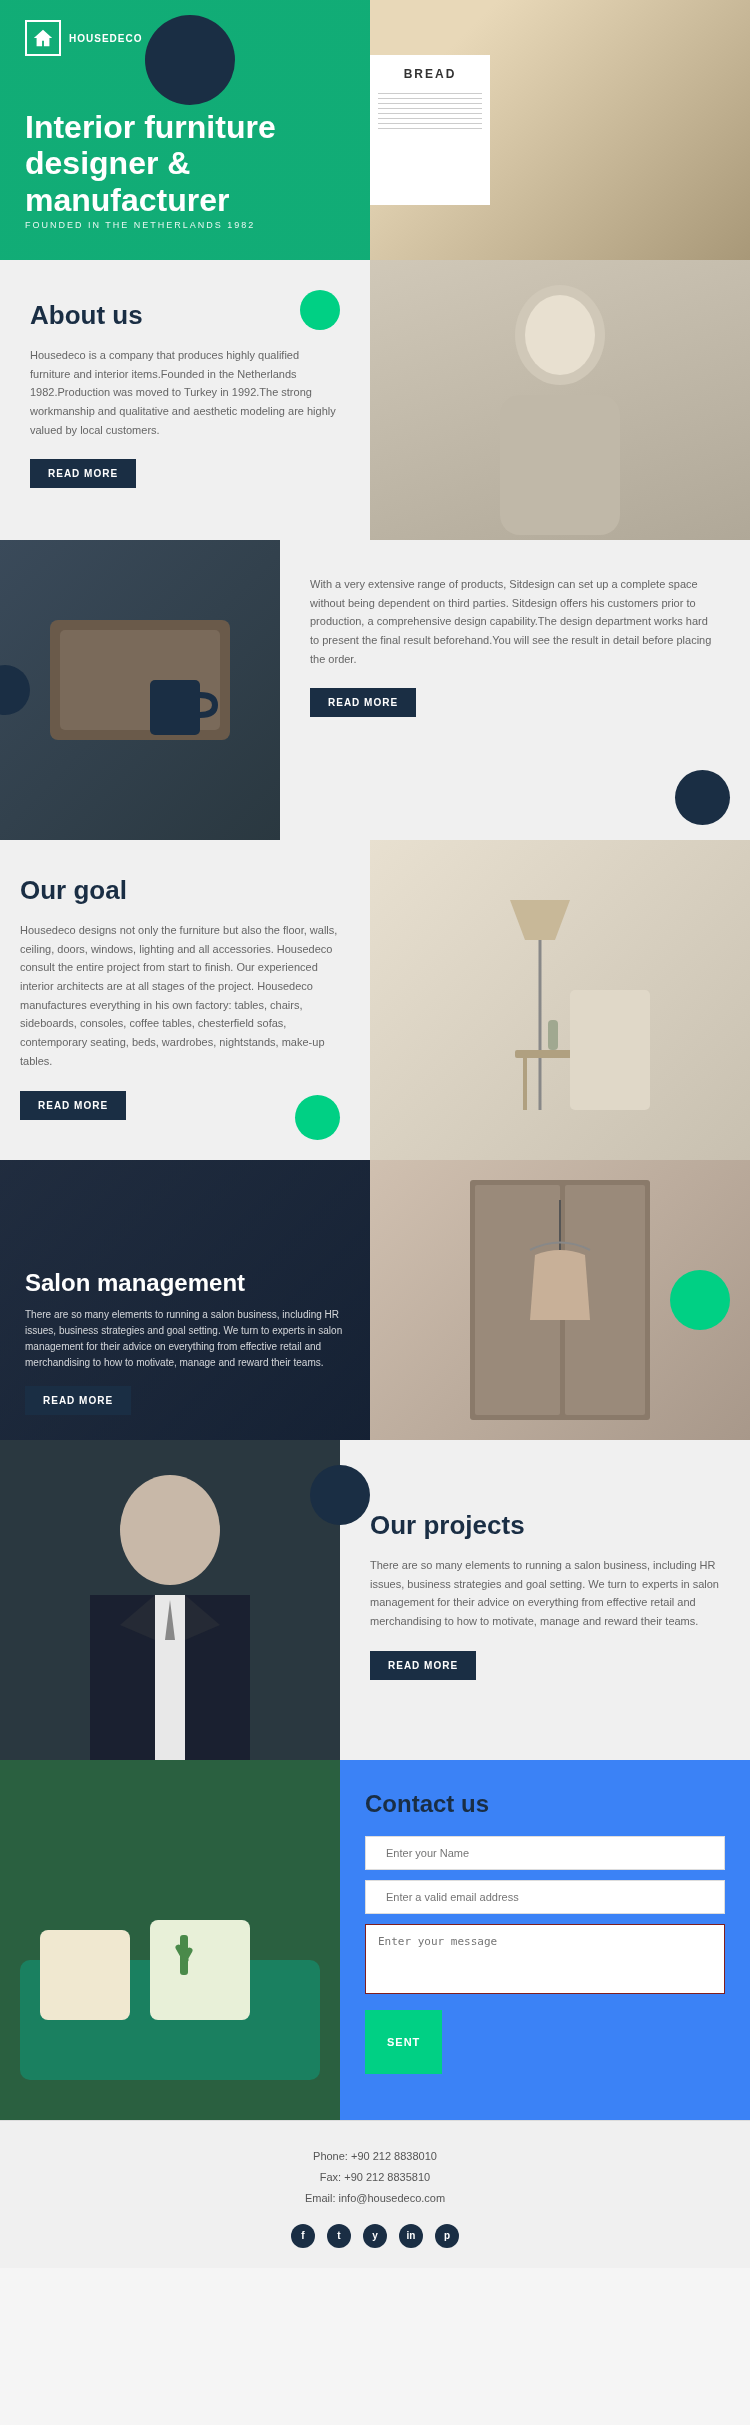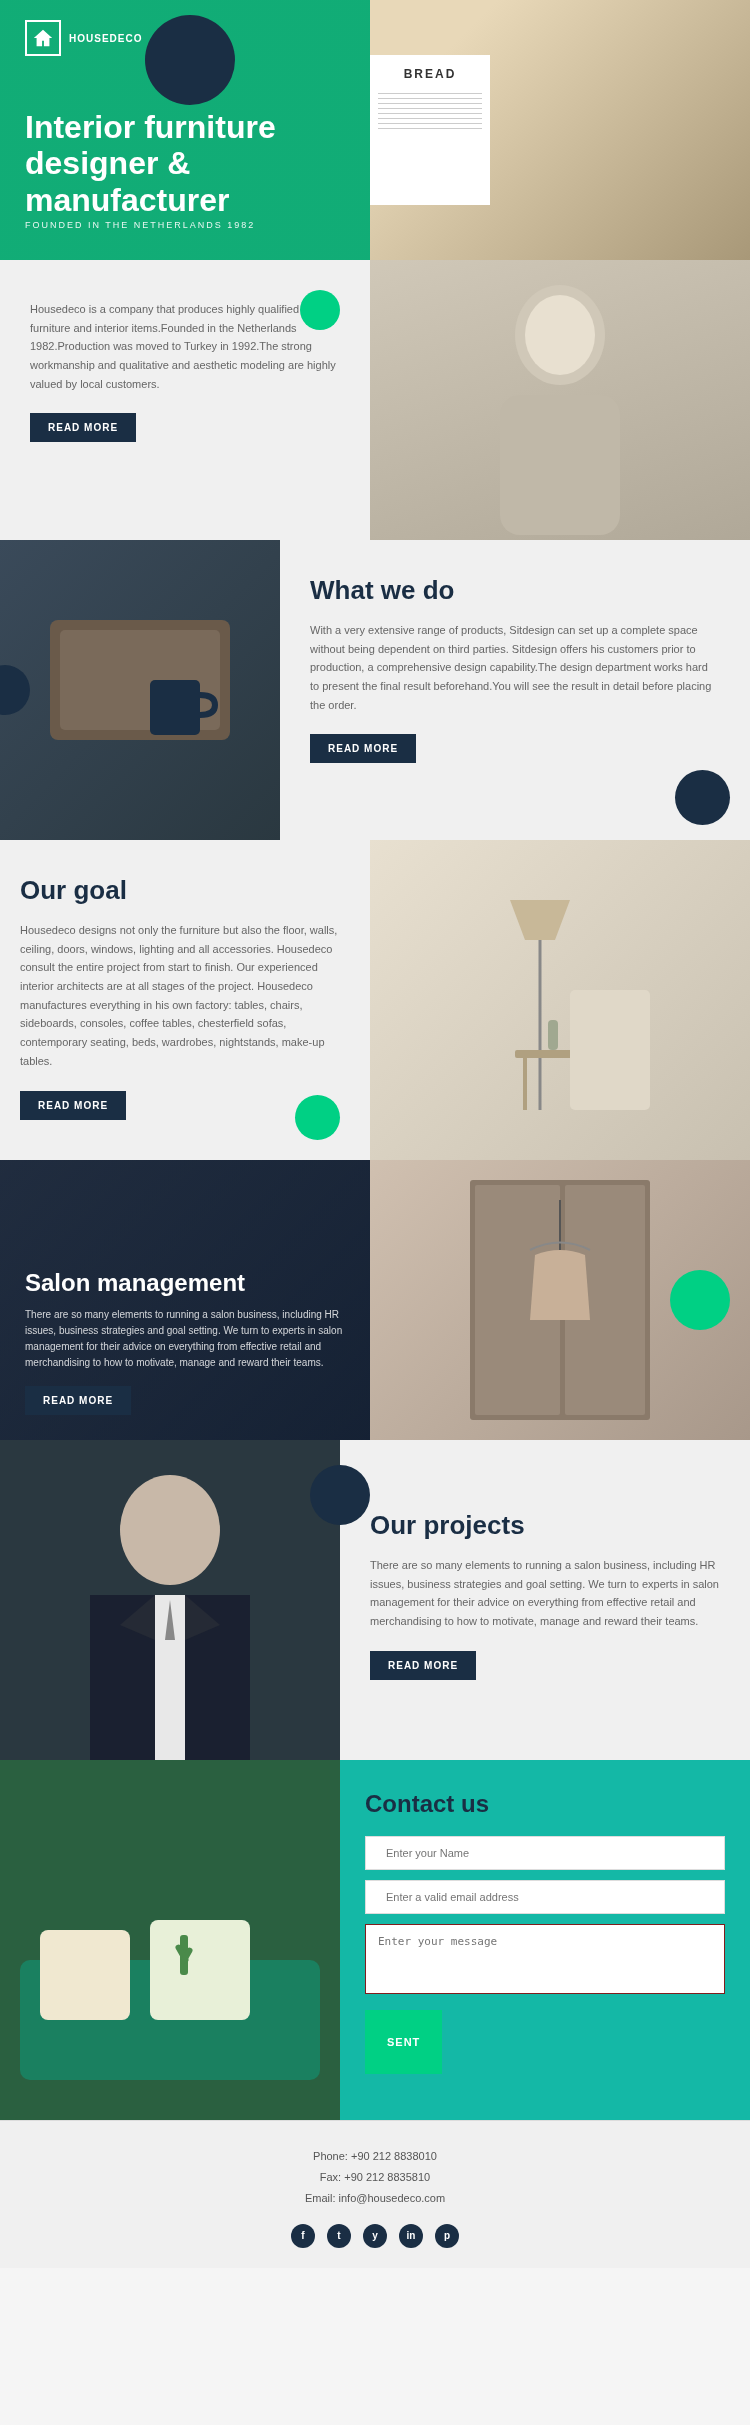--- a/index.html
+++ b/index.html
@@ -322,21 +322,21 @@
       overflow: hidden;
     }
     .contact-left-img {
       width: 100%;
       height: 100%;
       background: linear-gradient(135deg, #3a7a5a 0%, #1a4a2a 100%);
     }
     .contact-right {
       width: 410px;
       padding: 30px 25px;
-      background: #14b8a6;
+      background: #3b82f6;
     }
     .contact-title {
       font-size: 24px;
       font-weight: 800;
       color: #1a2e44;
       margin-bottom: 18px;
     }
     .contact-input {
       width: 100%;
       padding: 10px 20px;
@@ -477,20 +477,21 @@
         </div>
       </div>
     </div>
   </div>
   <div class="hero-circle"></div>
 </div>
 
 <div class="about-section">
   <div class="about-left">
     <div class="green-dot"></div>
+    <h2 class="section-title">About us</h2>
     <p class="section-text">Housedeco is a company that produces highly qualified furniture and interior items.Founded in the Netherlands 1982.Production was moved to Turkey in 1992.The strong workmanship and qualitative and aesthetic modeling are highly valued by local customers.</p>
     <button class="read-more-btn">READ MORE</button>
   </div>
   <div class="about-right">
     <div class="about-right-img">
 
       <svg width="200" height="270" viewBox="0 0 200 270">
         <ellipse cx="100" cy="70" rx="45" ry="50" fill="#d0c8b8"></ellipse>
         <rect x="40" y="130" width="120" height="140" rx="20" fill="#c0b8a8"></rect>
         <ellipse cx="100" cy="70" rx="35" ry="40" fill="#e8e0d0"></ellipse>
@@ -506,21 +507,20 @@
         <rect x="20" y="20" width="180" height="120" rx="8" fill="#6a5a4a"></rect>
         <rect x="30" y="30" width="160" height="100" rx="5" fill="#7a6a5a"></rect>
 
         <rect x="120" y="80" width="50" height="55" rx="5" fill="#1a2e44"></rect>
         <path d="M170 95 Q185 95 185 105 Q185 115 170 115" stroke="#1a2e44" stroke-width="6" fill="none"></path>
       </svg>
     </div>
     <div class="navy-dot-left"></div>
   </div>
   <div class="what-right">
-    <h2 class="section-title">What we do</h2>
     <p class="section-text">With a very extensive range of products, Sitdesign can set up a complete space without being dependent on third parties. Sitdesign offers his customers prior to production, a comprehensive design capability.The design department works hard to present the final result beforehand.You will see the result in detail before placing the order.</p>
     <button class="read-more-btn">READ MORE</button>
     <div class="navy-dot-bottom"></div>
   </div>
 </div>
 
 <div class="goal-section">
   <div class="goal-left">
     <h2 class="section-title">Our goal</h2>
     <p class="section-text">Housedeco designs not only the furniture but also the floor, walls, ceiling, doors, windows, lighting and all accessories. Housedeco consult the entire project from start to finish. Our experienced interior architects are at all stages of the project. Housedeco manufactures everything in his own factory: tables, chairs, sideboards, consoles, coffee tables, chesterfield sofas, contemporary seating, beds, wardrobes, nightstands, make-up tables.</p>

